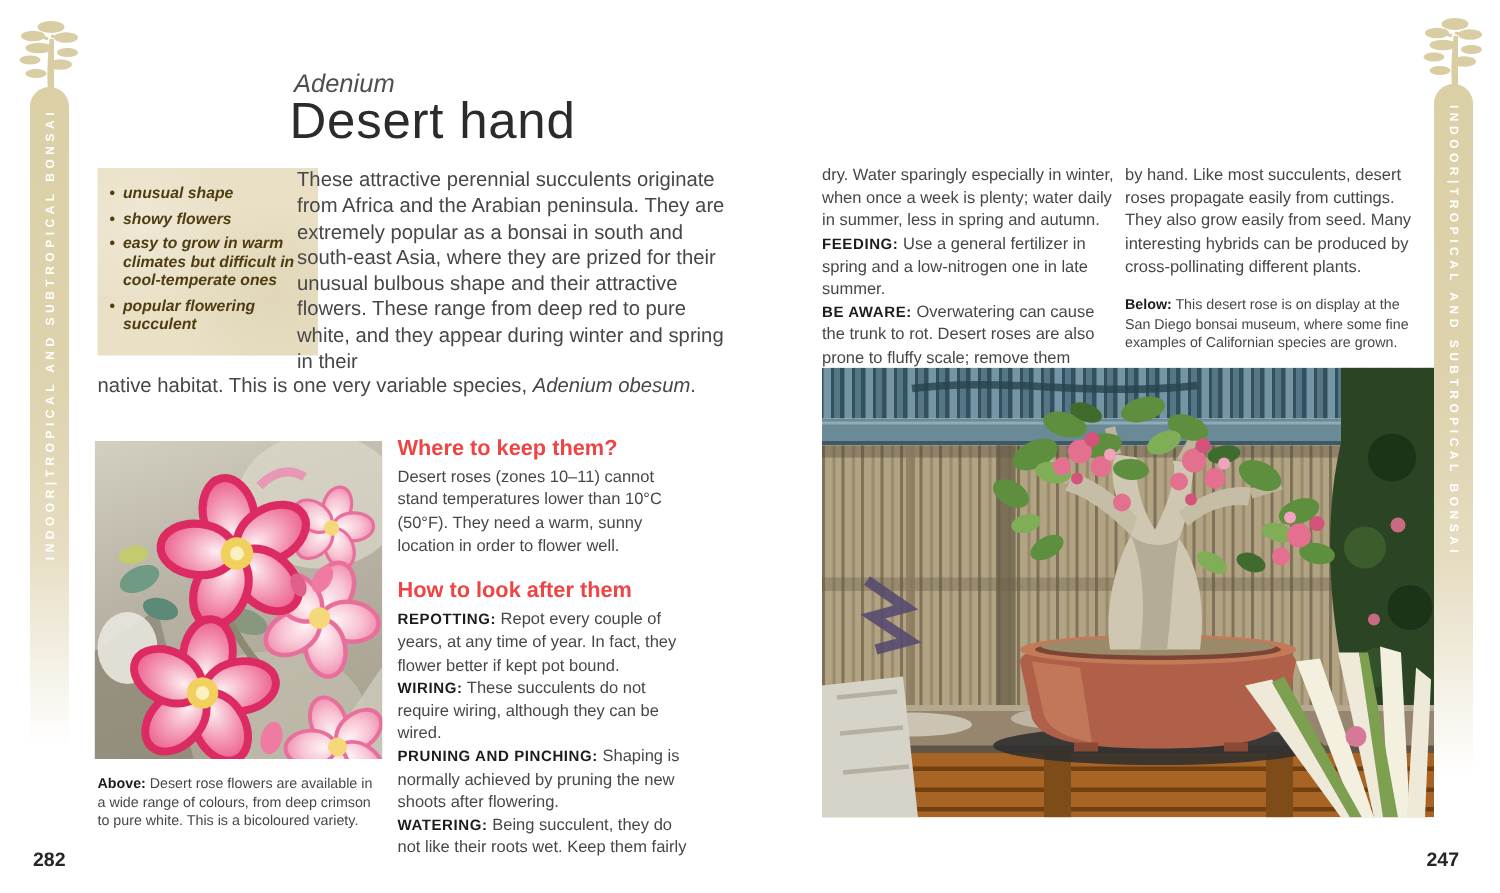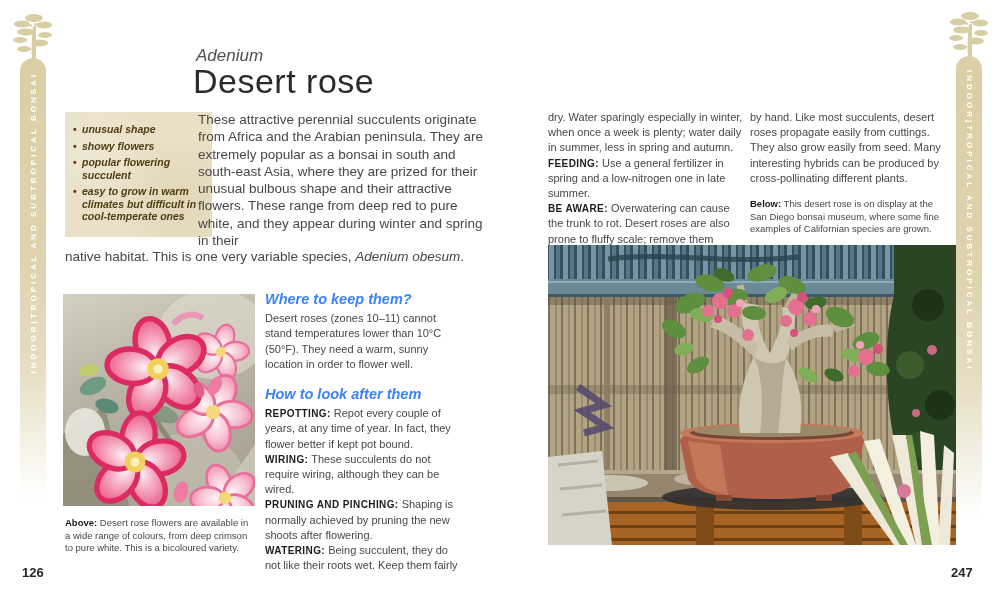--- a/index.html
+++ b/index.html
@@ -64,23 +64,22 @@
     font-size:13.5px; line-height:17.3px; color:#474747; white-space:nowrap;
   }
   .italic { font-style:italic; }
 
   
   .bodycol { position:absolute; font-size:11px; line-height:15.2px; color:#474747; }
   .col-keep { left:265px; top:292px; width:200px; }
   .col-r1 { left:548px; top:110px; width:198px; }
   .col-r2 { left:750px; top:110px; width:196px; }
   .sec-heading {
-    font-size:14.5px; font-weight:bold; color:#3b82f6; margin-bottom:4px;
+    font-size:14.5px; font-weight:bold; color:#ef4444; margin-bottom:4px;
     font-family:"Liberation Sans", sans-serif;
-    font-style:italic;
   }
   .sec-heading.second { margin-top:15px; }
   .care-label { font-weight:bold; color:#1c1c1c; font-size:10px; letter-spacing:0.4px; }
   .bodycol p { margin-bottom:0; }
 
   
   .caption {
     position:absolute; font-size:9.5px; line-height:12.5px; color:#474747;
   }
   .caption-left { left:65px; top:517px; width:188px; }
@@ -137,28 +136,28 @@
         <ellipse cx="16" cy="39" rx="7" ry="3"></ellipse>
         <path d="M24 16 L16 13 M26 14 L36 16" stroke="#d9cda4" stroke-width="2"></path>
       </g>
     </svg>
   </div>
   <div class="band band-right">
     <span class="band-label">INDOOR|TROPICAL AND SUBTROPICAL BONSAI</span>
   </div>
 
   <div class="kicker">Adenium</div>
-  <h1 class="title">Desert rose</h1>
+  <h1 class="title">Desert hand</h1>
 
   <div class="features-box">
     <ul>
       <li>unusual shape</li>
       <li>showy flowers</li>
+      <li>easy to grow in warm climates but difficult in cool-temperate ones</li>
       <li>popular flowering succulent</li>
-      <li>easy to grow in warm climates but difficult in cool-temperate ones</li>
     </ul>
   </div>
 
   <div class="intro-col">These attractive perennial succulents originate from Africa and the Arabian peninsula. They are extremely popular as a bonsai in south and south-east Asia, where they are prized for their unusual bulbous shape and their attractive flowers. These range from deep red to pure white, and they appear during winter and spring in their</div>
   <div class="intro-lastline"><span>native habitat. This is one very variable species, </span><span class="italic">Adenium obesum</span><span>.</span></div>
 
   <div class="photo photo-left">
     <svg width="192" height="212" viewBox="0 0 192 212">
       <defs>
         <linearGradient id="stonebg" x1="0" y1="0" x2="0.3" y2="1">
@@ -369,16 +368,16 @@
         <polygon points="368,300 344,190 358,190 380,300" fill="#eee9d8"></polygon>
         <polygon points="378,300 372,186 386,190 392,300" fill="#f4f0e0"></polygon>
         <polygon points="390,300 396,200 406,208 402,300" fill="#eee9d8"></polygon>
         <polygon points="352,300 300,210 308,206 360,300" fill="#7da050"></polygon>
         <polygon points="374,300 358,190 364,190 384,300" fill="#7da050"></polygon>
         <circle cx="356" cy="246" r="7" fill="#d77898"></circle>
       </g>
     </svg>
   </div>
 
-  <div class="pagenum pagenum-left">126</div>
+  <div class="pagenum pagenum-left">282</div>
   <div class="pagenum pagenum-right">247</div>
 
 </div>
 
 </body></html>

